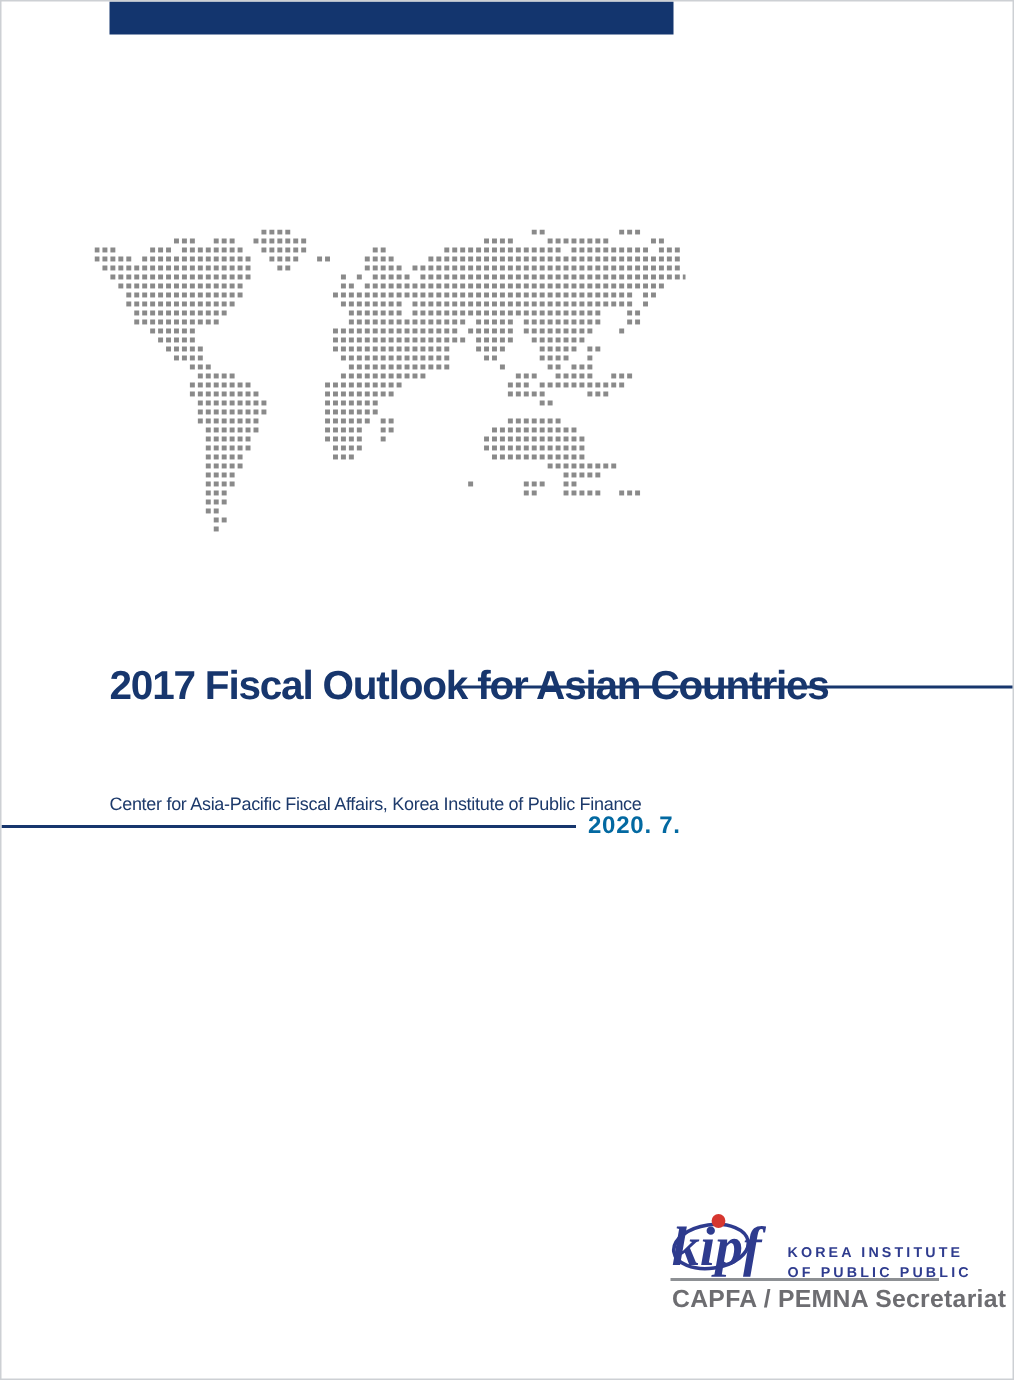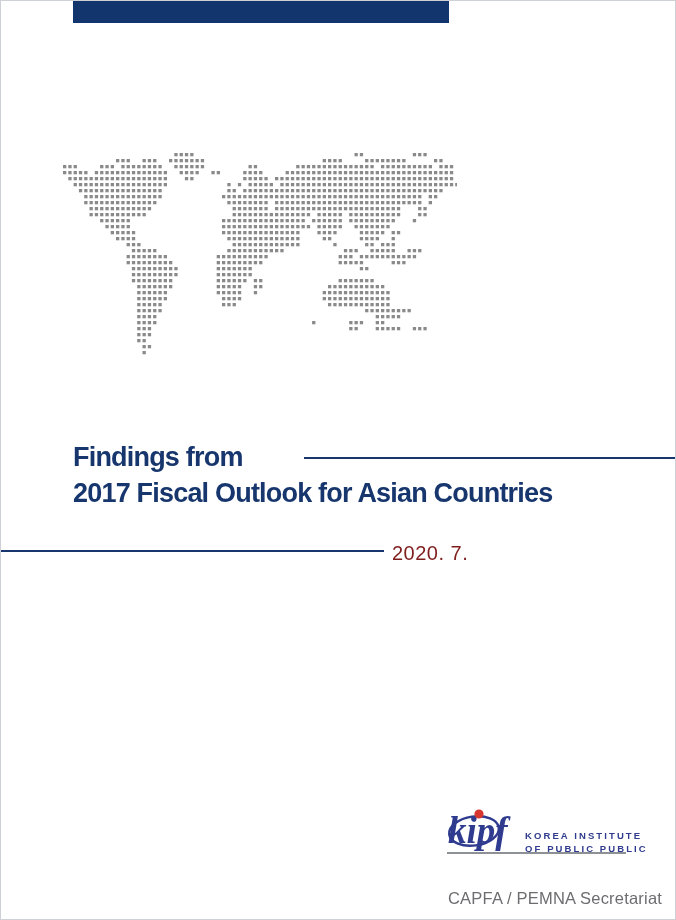--- a/index.html
+++ b/index.html
@@ -33,38 +33,37 @@
     position:absolute;left:72px;top:528px;
     color:#1d3a6b;font-size:12px;font-weight:500;letter-spacing:-0.2px;
     white-space:nowrap;
   }
   .bottom-rule-left{
     position:absolute;left:0;top:549px;width:383px;height:2px;
     background:#17366d;
   }
   .date-text{
     position:absolute;left:391px;top:541px;
-    color:#7f1d1d;font-size:20px;font-weight:400;letter-spacing:0.5px;
+    color:#0369a1;font-size:16px;font-weight:700;letter-spacing:0.5px;
   }
   .logo-block{position:absolute;left:446px;top:802px;width:180px;}
   .kipf-logo{position:absolute;left:0;top:2px;width:74px;height:48px;}
   .org-name{
     position:absolute;left:78px;top:26px;
     color:#2e3b8e;font-weight:700;font-size:9.5px;line-height:13px;
     letter-spacing:2.1px;white-space:nowrap;
   }
   .logo-divider{
     position:absolute;left:0;top:49px;width:179px;height:2px;
     background:#8d9094;
   }
   .secretariat{
     position:absolute;left:1px;top:54px;
-    color:#6d6d71;font-size:16.5px;font-weight:400;letter-spacing:0.2px;
+    color:#6d6d71;font-size:16.5px;font-weight:700;letter-spacing:0.2px;
     white-space:nowrap;
-    margin-top:32px;
   }
 </style>
 </head>
 <body>
 
 <div class="page">
 
   <div class="top-bar"></div>
 
   <div class="map-wrap">
@@ -1023,24 +1022,24 @@
         <rect x="79.5" y="186.0" width="3.3" height="3.3" fill="#8a8a8a"></rect>
         <rect x="79.5" y="192.0" width="3.3" height="3.3" fill="#8a8a8a"></rect>
         <rect x="84.8" y="192.0" width="3.3" height="3.3" fill="#8a8a8a"></rect>
         <rect x="79.5" y="198.0" width="3.3" height="3.3" fill="#8a8a8a"></rect>
       </svg>
   </div>
 
   <div class="title-rule-right"></div>
 
   <div class="title-block">
-    <div class="title-line">Findings from</div>
     <div class="title-line">2017 Fiscal Outlook for Asian Countries</div>
   </div>
 
+  <div class="subtitle">Center for Asia-Pacific Fiscal Affairs, Korea Institute of Public Finance</div>
 
   <div class="bottom-rule-left"></div>
 
   <div class="date-text">2020. 7.</div>
 
   <div class="logo-block">
     <svg class="kipf-logo" viewBox="0 0 74 48" xmlns="http://www.w3.org/2000/svg">
       <ellipse cx="27" cy="26" rx="25" ry="14.5" fill="none" stroke="#2e3b8e" stroke-width="2.4" transform="rotate(-8 27 26)"></ellipse>
       <text x="1" y="38" font-family="Liberation Serif, serif" font-size="37" font-weight="bold" font-style="italic" fill="#2e3b8e">kipf</text>
       <circle cx="32" cy="9" r="4.6" fill="#d6362f"></circle>

